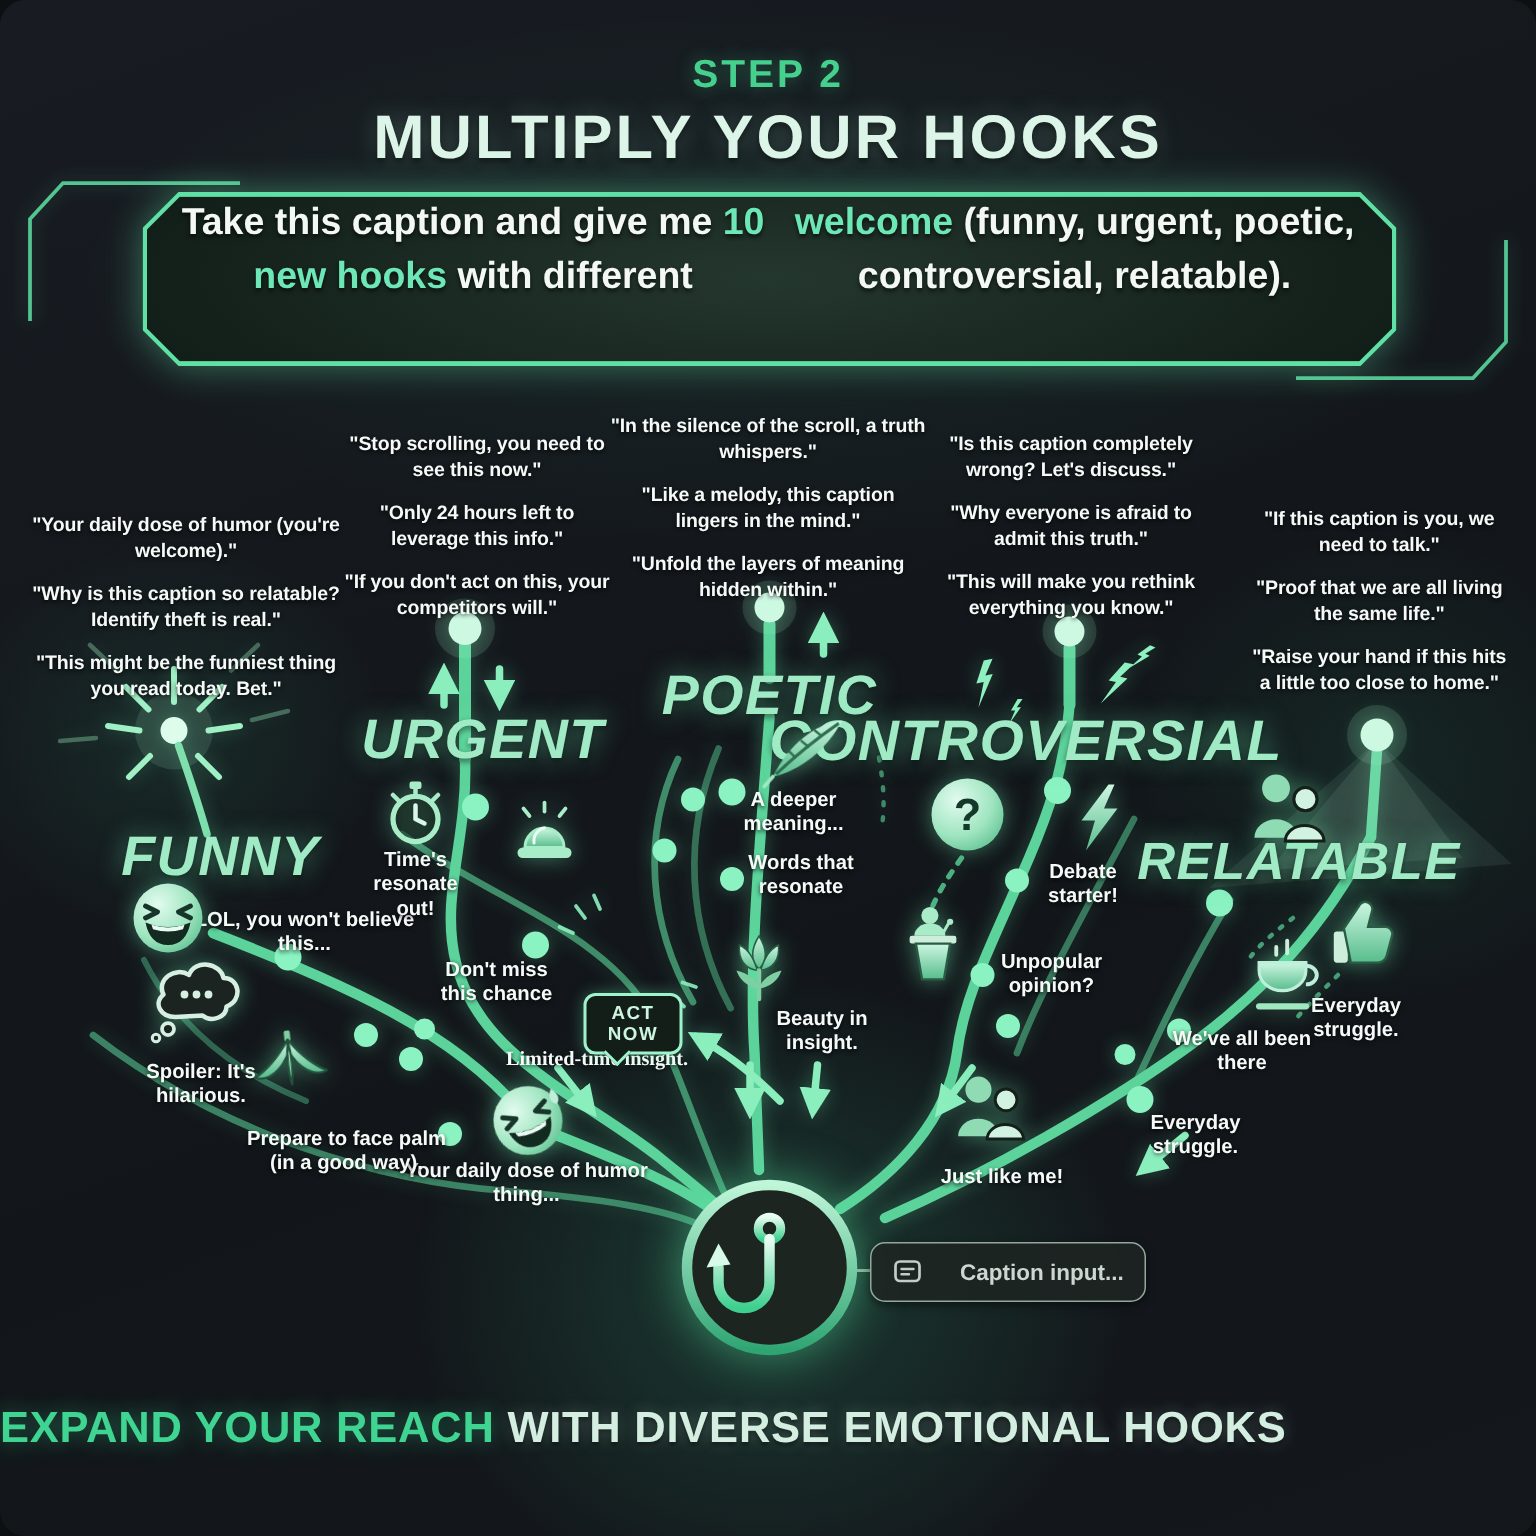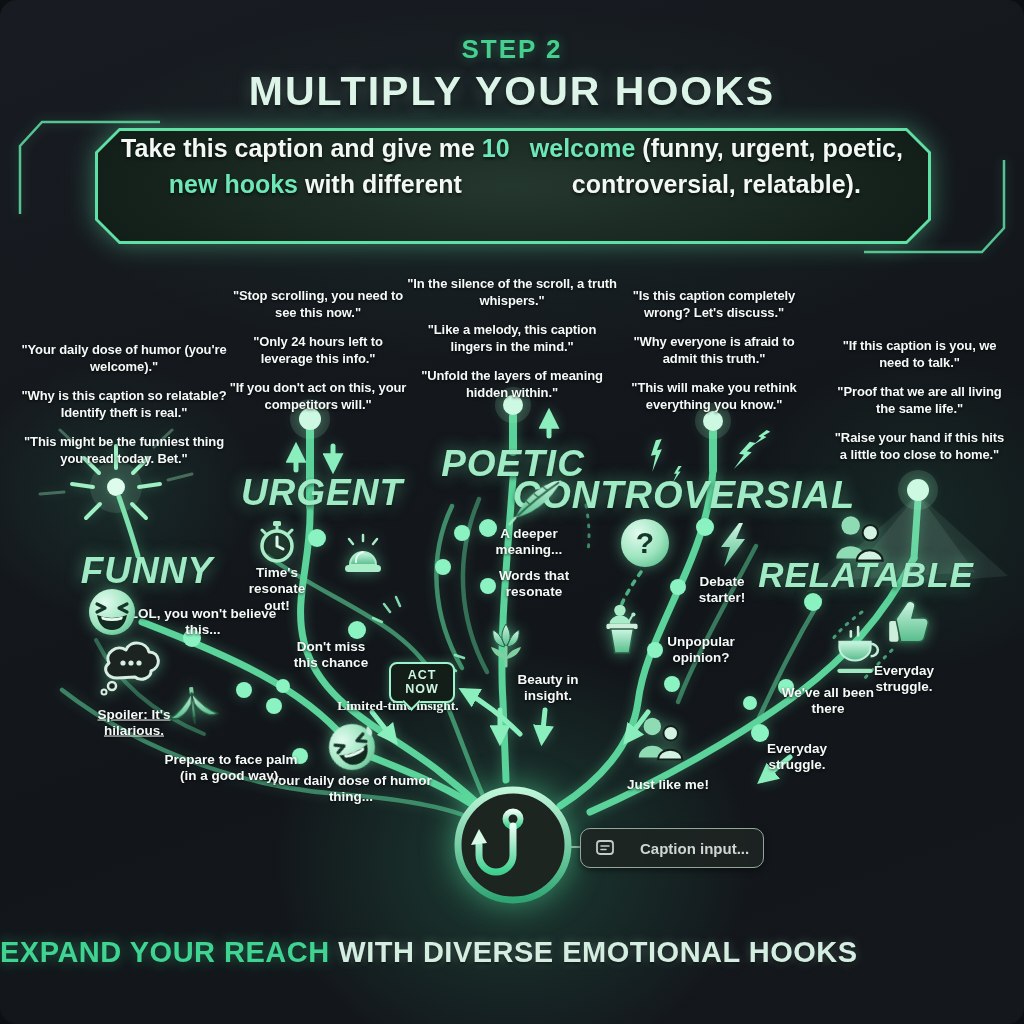--- a/index.html
+++ b/index.html
@@ -250,21 +250,21 @@
     <p>"Raise your hand if this hits a little too close to home."</p>
   </div>
 
   <div class="h" style="left:147px;top:571px;font-size:37px;">FUNNY</div>
   <div class="h" style="left:322px;top:493px;font-size:37px;">URGENT</div>
   <div class="h" style="left:513px;top:464px;font-size:37px;">POETIC</div>
   <div class="h" style="left:684px;top:495px;font-size:38px;">CONTROVERSIAL</div>
   <div class="h" style="left:866px;top:575px;font-size:35px;">RELATABLE</div>
 
   <div class="n" style="left:203px;top:622px;width:150px;">LOL, you won't believe this...</div>
-  <div class="n" style="left:134px;top:723px;width:125px;text-decoration:underline;">Spoiler: It's hilarious.</div>
+  <div class="n" style="left:134px;top:723px;width:125px;">Spoiler: It's hilarious.</div>
   <div class="n" style="left:351px;top:789px;width:180px;">Your daily dose of humor thing...</div>
   <div class="n" style="left:231px;top:768px;width:140px;">Prepare to face palm (in a good way).</div>
   <div class="n" style="left:277px;top:590px;width:78px;">Time's resonate out!</div>
   <div class="n" style="left:331px;top:655px;width:92px;">Don't miss this chance</div>
   <div class="n" style="left:398px;top:706px;width:140px;font-family:Liberation Serif, serif;">Limited-time insight.</div>
   <div class="n" style="left:529px;top:542px;width:110px;">A deeper meaning...</div>
   <div class="n" style="left:534px;top:584px;width:110px;">Words that resonate</div>
   <div class="n" style="left:548px;top:688px;width:110px;">Beauty in insight.</div>
   <div class="n" style="left:698px;top:590px;width:95px;margin-left:24px;">Debate starter!</div>
   <div class="n" style="left:701px;top:650px;width:120px;text-align:center;">Unpopular opinion?</div>

